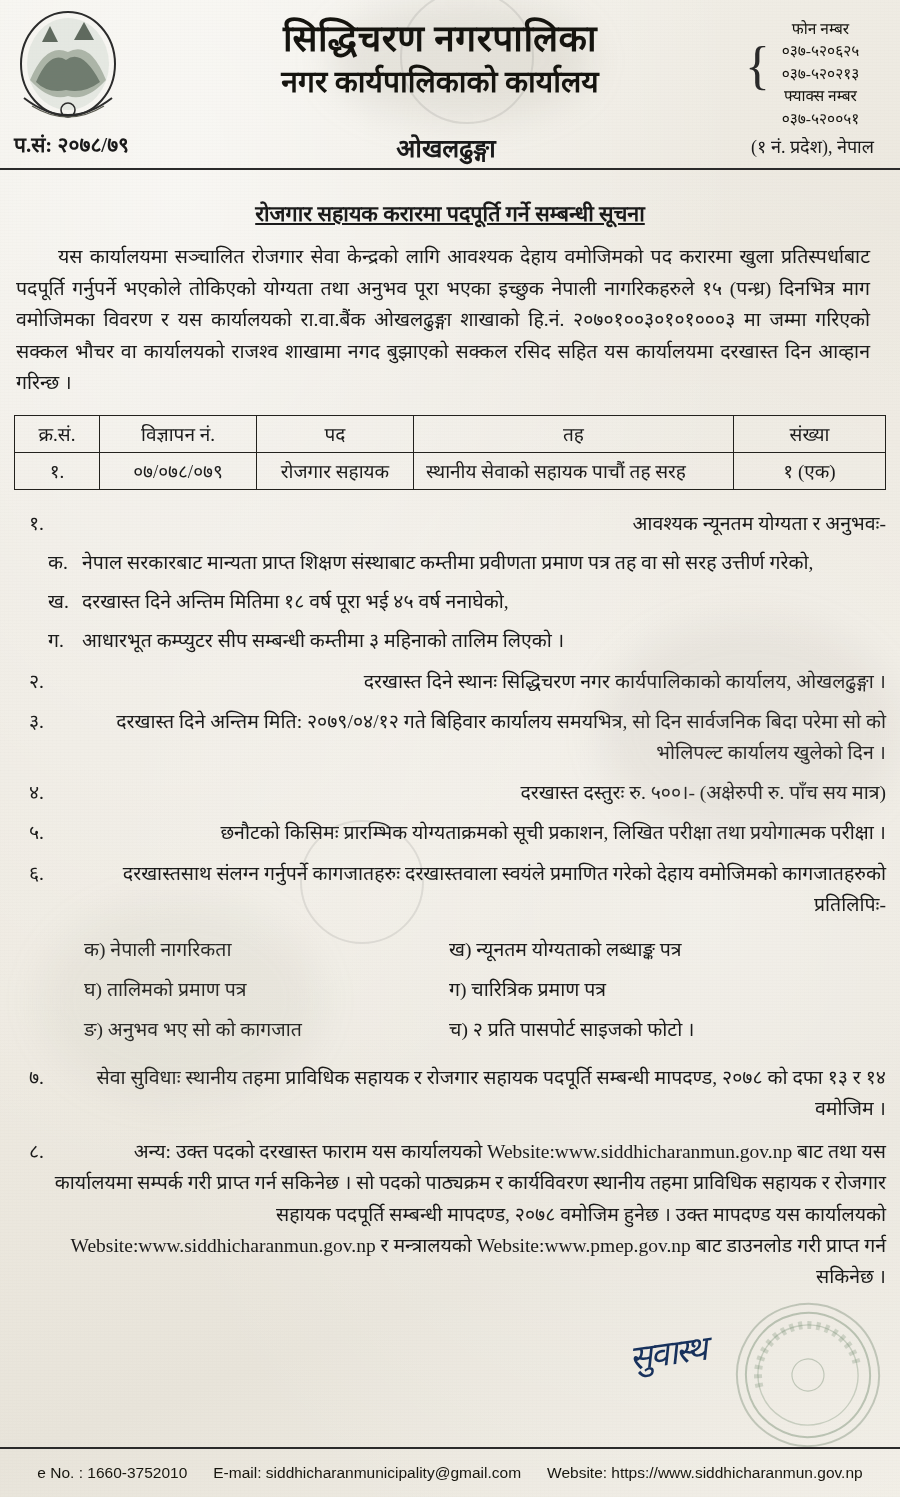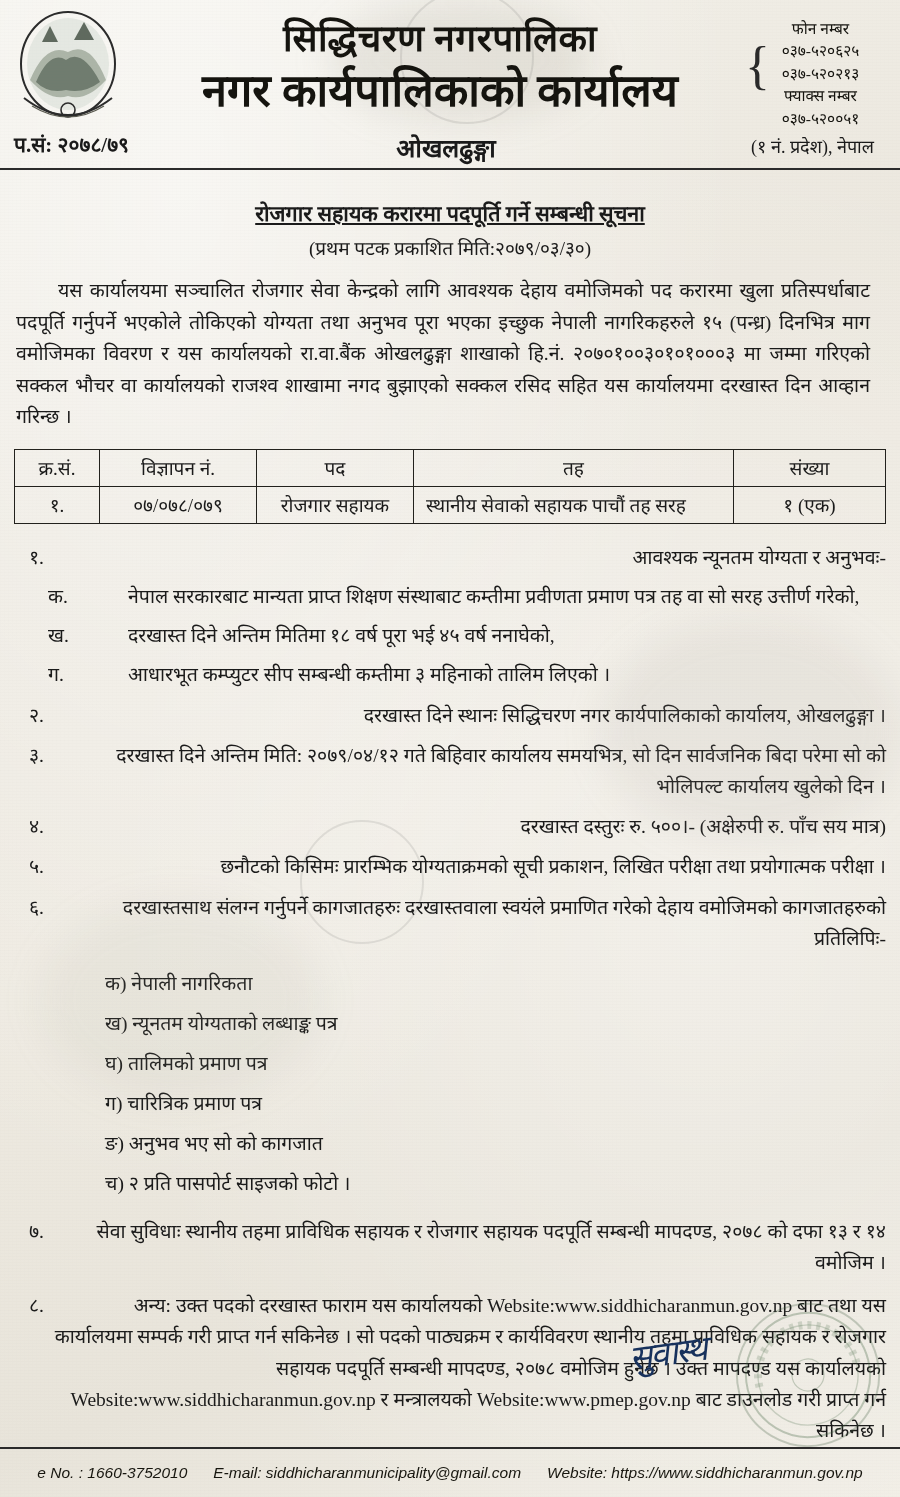--- a/index.html
+++ b/index.html
@@ -61,21 +61,21 @@
     text-align: center;
   }
   .title-1 {
     font-size: 37px;
     font-weight: bold;
     letter-spacing: 0.5px;
     line-height: 1.25;
     color: #15140f;
   }
   .title-2 {
-    font-size: 45px;
+    font-size: 30px;
     font-weight: bold;
     line-height: 1.3;
     color: #15140f;
   }
   .contact-box {
     position: absolute;
     right: 12px;
     top: 18px;
     width: 135px;
     font-size: 15.5px;
@@ -182,30 +182,30 @@
   .sub {
     display: flex;
     margin-top: 8px;
     padding-left: 34px;
   }
   .sub .num {
     flex: 0 0 auto;
     width: 28px;
     padding-right: 6px;
   }
-  .sub .txt { flex: 1 1 auto; margin-left: 46px; }
+  .sub .txt { flex: 1 1 auto; }
   .docgrid {
     display: flex;
     flex-wrap: wrap;
     margin: 10px 0 0 70px;
     width: 730px;
     font-size: 19.5px;
     line-height: 2.05;
   }
-  .docgrid > div { width: 50%; margin-left: 21px; }
+  .docgrid > div { width: 50%; }
   .item.tight { margin-top: 12px; }
   
   .signature {
     position: absolute;
     right: 52px;
     bottom: 92px;
     width: 220px;
     height: 86px;
   }
   .sig-scrawl {
@@ -235,21 +235,20 @@
     left: 0; right: 0; bottom: 0;
     height: 48px;
     border-top: 2px solid #2b2b2b;
     font-family: "Liberation Sans", sans-serif;
     font-size: 15.5px;
     display: flex;
     align-items: center;
     justify-content: center;
     gap: 26px;
     color: #17160f;
-    font-style: italic;
   }
   .footer span { white-space: nowrap; }
   .watermark {
     position: absolute;
     opacity: 0.13;
     pointer-events: none;
     border-radius: 50%;
     border: 2px solid #555;
   }
 </style>
@@ -299,21 +298,20 @@
     <div class="row-pa">
       <div class="pa-sankhya">प.सं: २०७८/७९</div>
       <div class="okhaldhunga">ओखलढुङ्गा</div>
       <div class="pradesh">(१ नं. प्रदेश), नेपाल</div>
     </div>
 
     <div class="hr-top"></div>
   </div>
 
   <div class="notice-title">रोजगार सहायक करारमा पदपूर्ति गर्ने सम्बन्धी सूचना</div>
-  <div class="notice-date">(प्रथम पटक प्रकाशित मिति:२०७९/०३/३०)</div>
 
   <div class="para"><span class="indent"></span><span>यस कार्यालयमा सञ्चालित रोजगार सेवा केन्द्रको लागि आवश्यक देहाय वमोजिमको पद करारमा खुला प्रतिस्पर्धाबाट पदपूर्ति गर्नुपर्ने भएकोले तोकिएको योग्यता तथा अनुभव पूरा भएका इच्छुक नेपाली नागरिकहरुले १५ (पन्ध्र) दिनभित्र माग वमोजिमका विवरण र यस कार्यालयको रा.वा.बैंक ओखलढुङ्गा शाखाको हि.नं. २०७०१००३०१०१०००३ मा जम्मा गरिएको सक्कल भौचर वा कार्यालयको राजश्व शाखामा नगद बुझाएको सक्कल रसिद सहित यस कार्यालयमा दरखास्त दिन आव्हान गरिन्छ ।</span></div>
 
   <table class="post-table">
     <thead>
       <tr>
         <th class="col-1">क्र.सं.</th>
         <th class="col-2">विज्ञापन नं.</th>
         <th class="col-3">पद</th>
         <th>तह</th>

